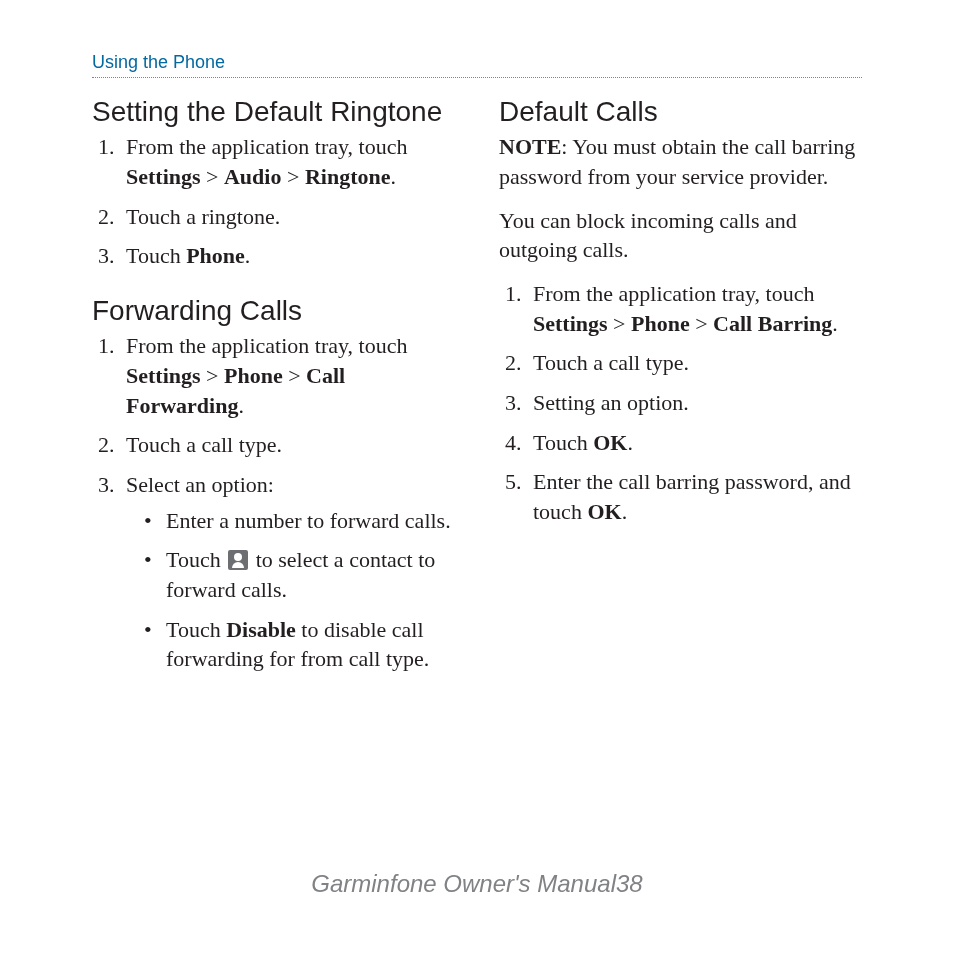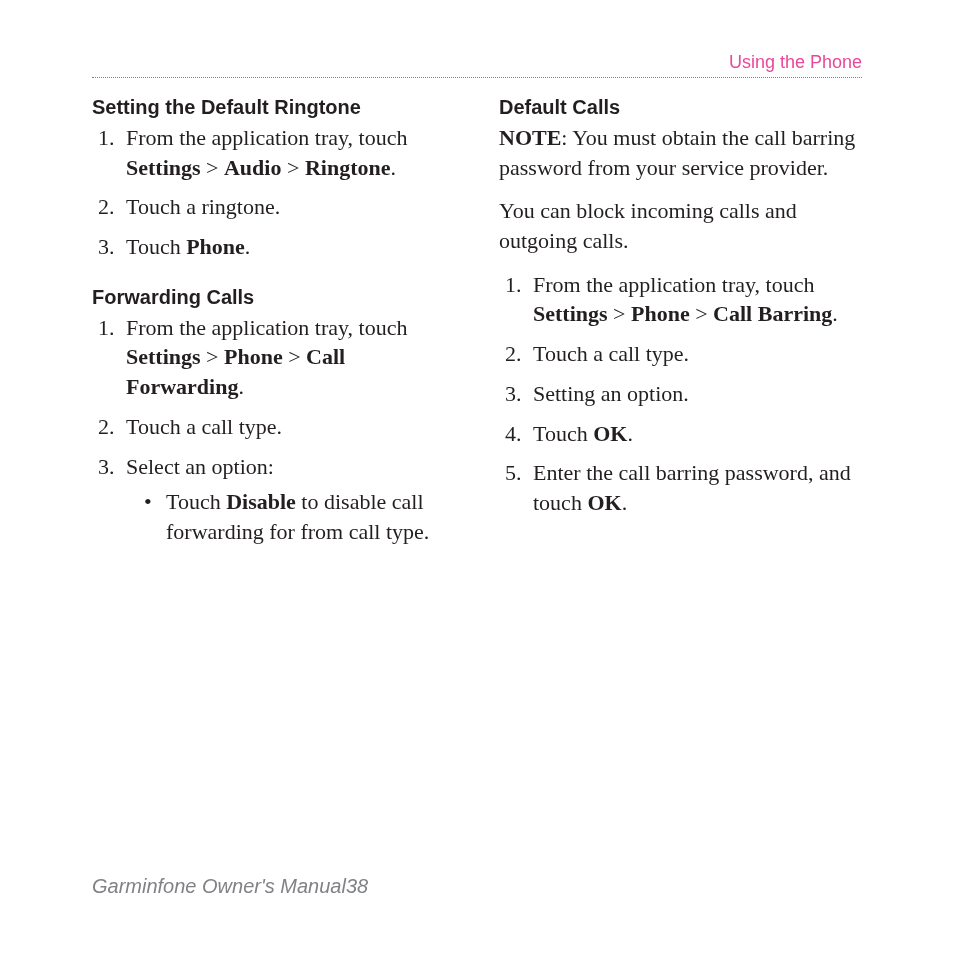--- a/index.html
+++ b/index.html
@@ -1,34 +1,34 @@
 <!DOCTYPE html>
 <html><head>
 <meta charset="utf-8">
 <style>
 html,body{margin:0;padding:0}
 body{width:954px;height:954px;background:#fff;font-family:"Times New Roman",Times,serif;color:#231f20;position:relative;box-sizing:border-box}
 .page{position:absolute;inset:0;padding:52px 92px 60px 92px;box-sizing:border-box}
-.runhead{font-family:Arial,Helvetica,sans-serif;font-size:18px;color:#ec4899;text-align:right;padding-bottom:4px}
+.runhead{font-family:Arial,Helvetica,sans-serif;font-size:18px;color:#0369a1;text-align:left;padding-bottom:4px}
 .rule{border-bottom:1px dotted #808285;margin:0 0 18px 0}
 .cols{column-count:2;column-gap:44px}
 .sec{break-inside:avoid;margin-bottom:24px}
-h2{font-family:Arial,Helvetica,sans-serif;font-weight:700;font-size:20px;color:#231f20;margin:0 0 4px 0;line-height:1.15}
+h2{font-family:Arial,Helvetica,sans-serif;font-weight:400;font-size:28px;color:#231f20;margin:0 0 4px 0;line-height:1.15}
 p.body{font-size:22px;line-height:1.35;margin:0 0 14px 0}
 ol{margin:2px 0 0 0;padding-left:28px;font-size:22px;line-height:1.35}
 ol>li{padding-left:6px;margin:0 0 10px 0}
 ul{list-style:none;margin:6px 0 0 0;padding-left:18px;font-size:22px;line-height:1.35}
 ul>li{position:relative;padding-left:22px;margin:0 0 10px 0}
 ul>li::before{content:"•";position:absolute;left:0;top:0}
 b{font-weight:700}
 .bc{font-family:"Times New Roman",serif}
 .contact-icon{display:inline-block;width:20px;height:20px;vertical-align:-3px;background:#6d6e71;border-radius:2px;position:relative;margin:0 2px}
 .contact-icon::before{content:"";position:absolute;top:3px;left:6px;width:8px;height:8px;border-radius:50%;background:#fff}
 .contact-icon::after{content:"";position:absolute;bottom:2px;left:4px;width:12px;height:6px;border-radius:6px 6px 0 0;background:#fff}
-.footer{position:absolute;left:92px;right:92px;bottom:56px;font-family:Arial,Helvetica,sans-serif;font-style:italic;color:#808285;font-size:20px;display:flex;justify-content:flex-start}
+.footer{position:absolute;left:92px;right:92px;bottom:56px;font-family:Arial,Helvetica,sans-serif;font-style:italic;color:#808285;font-size:24px;display:flex;justify-content:center}
 </style>
 </head>
 <body>
 
 <div class="page">
   <div class="runhead">Using the Phone</div>
   <div class="rule"></div>
 
   <div class="cols">
 
@@ -48,20 +48,24 @@
     <div class="sec">
       <h2>Forwarding Calls</h2>
       <ol>
         <li>
           <span>From the application tray, touch </span><b class="bc">Settings</b><span> &gt; </span><b class="bc">Phone</b><span> &gt; </span><b class="bc">Call Forwarding</b><span>.</span>
         </li>
         <li>Touch a call type.</li>
         <li>
           <span>Select an option:</span>
           <ul>
+            <li>Enter a number to forward calls.</li>
+            <li>
+              <span>Touch </span><span class="contact-icon"></span><span> to select a contact to forward calls.</span>
+            </li>
             <li>
               <span>Touch </span><b>Disable</b><span> to disable call forwarding for from call type.</span>
             </li>
           </ul>
         </li>
       </ol>
     </div>
 
     <div class="sec">
       <h2>Default Calls</h2>

